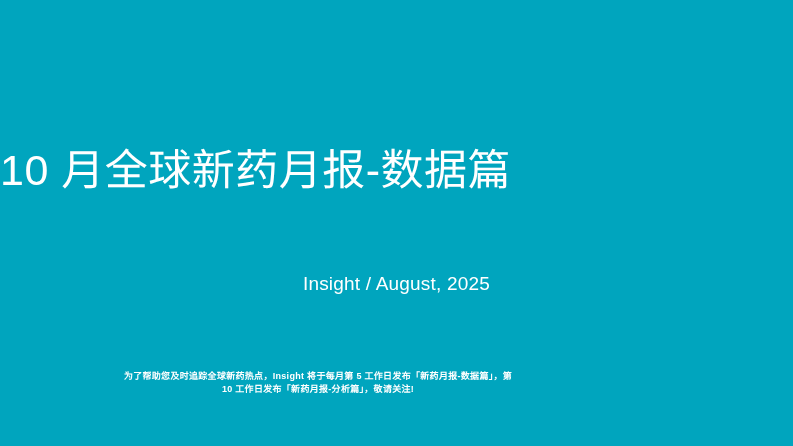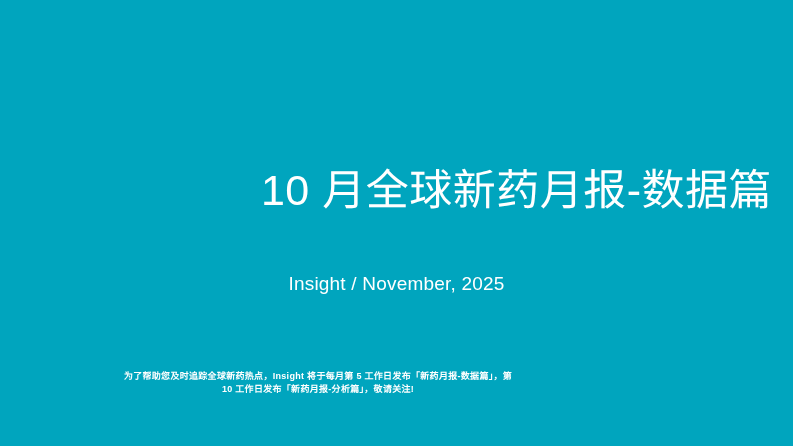--- a/index.html
+++ b/index.html
@@ -21,23 +21,23 @@
     width: 793px;
     height: 446px;
     background: #00a5be;
     overflow: hidden;
   }
 
   
   .title-block {
     position: absolute;
     left: 0;
-    top: 164px;
+    top: 144px;
     width: 772px;
-    text-align: right;
+    text-align: left;
   }
 
   .slide-title {
     display: block;
     font-family: "Liberation Sans", "DejaVu Sans", sans-serif;
     font-size: 43px;
     line-height: 52px;
     font-weight: 400;
     color: #ffffff;
     letter-spacing: 0.5px;
@@ -88,21 +88,21 @@
 </head>
 <body>
 
 <div class="slide">
 
   <div class="title-block">
     <span class="slide-title">10 月全球新药月报-数据篇</span>
   </div>
 
   <div class="subtitle-block">
-    <span class="slide-subtitle">Insight / November, 2025</span>
+    <span class="slide-subtitle">Insight / August, 2025</span>
   </div>
 
   <div class="footer-note">
     <span class="footer-line">为了帮助您及时追踪全球新药热点，Insight 将于每月第 5 工作日发布「新药月报-数据篇」，第</span>
     <span class="footer-line">10 工作日发布「新药月报-分析篇」，敬请关注!</span>
   </div>
 
 </div>
 
 </body></html>

